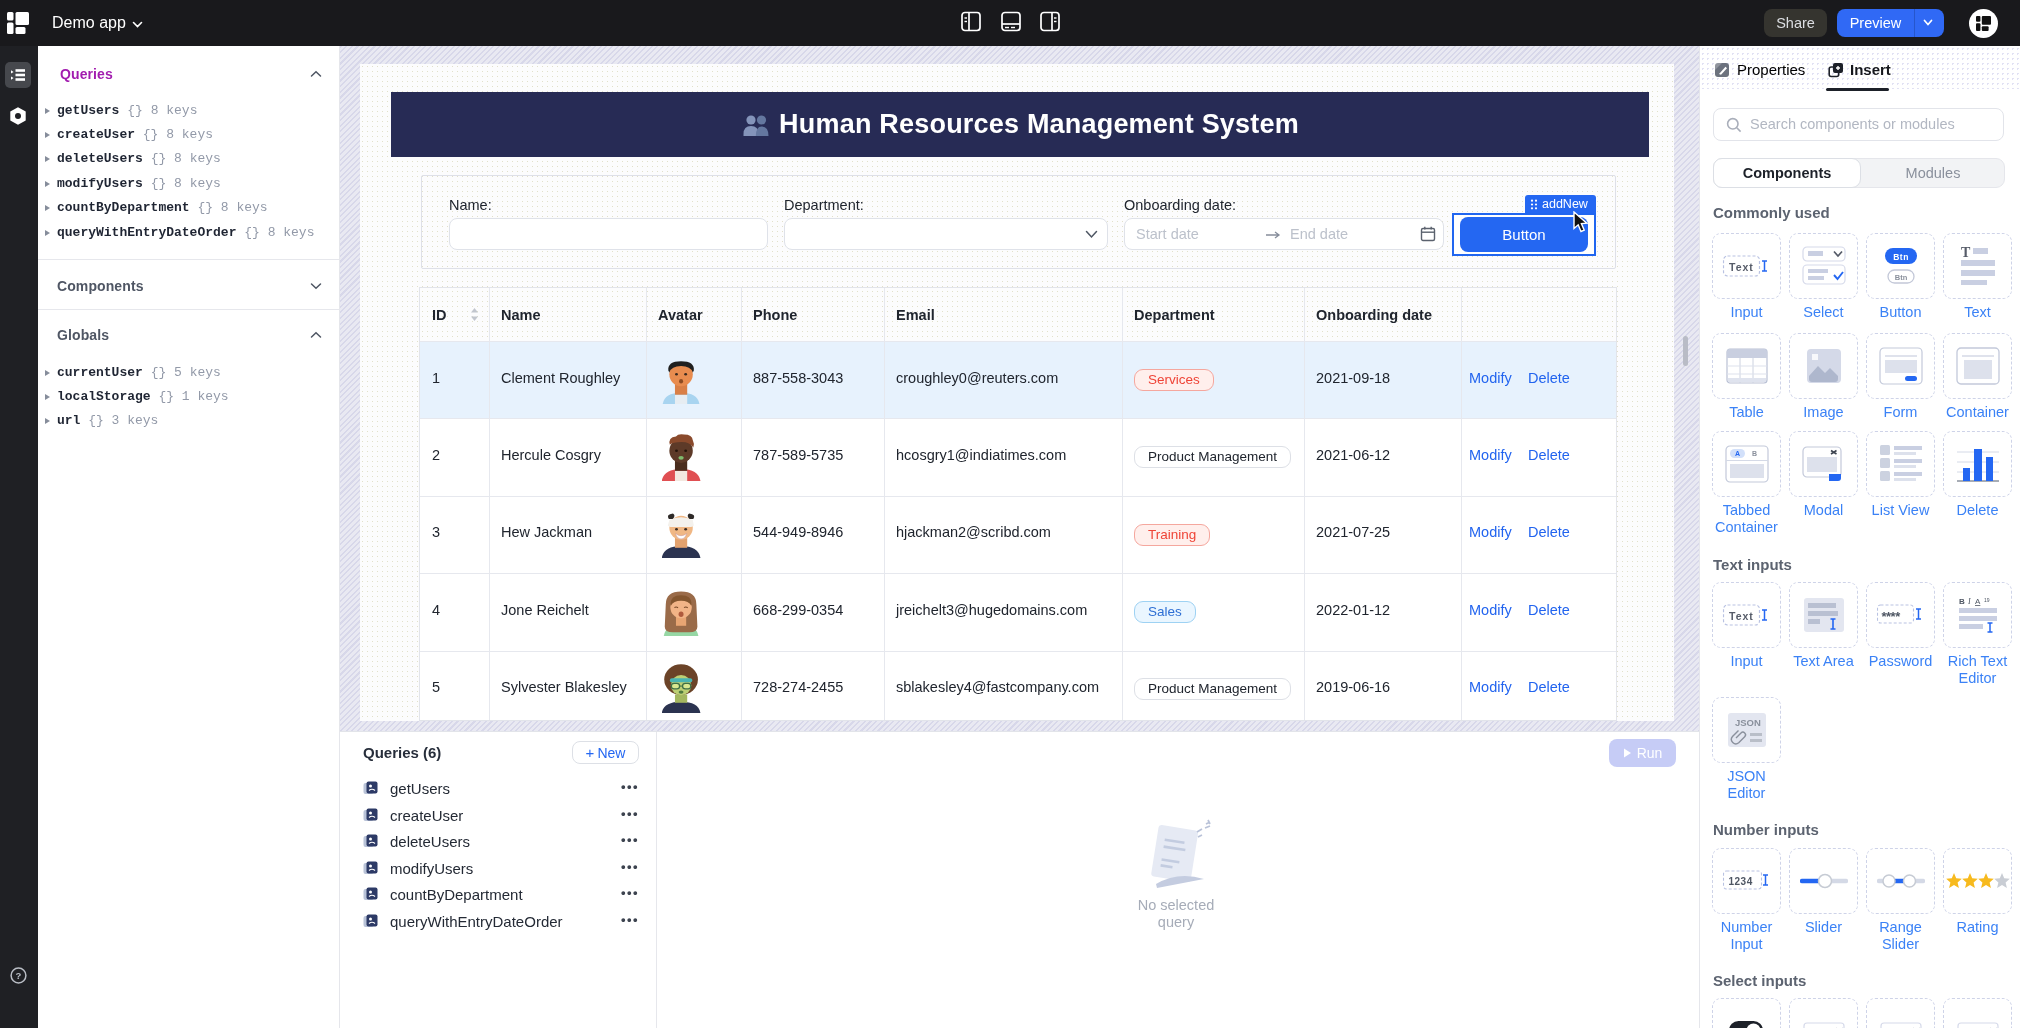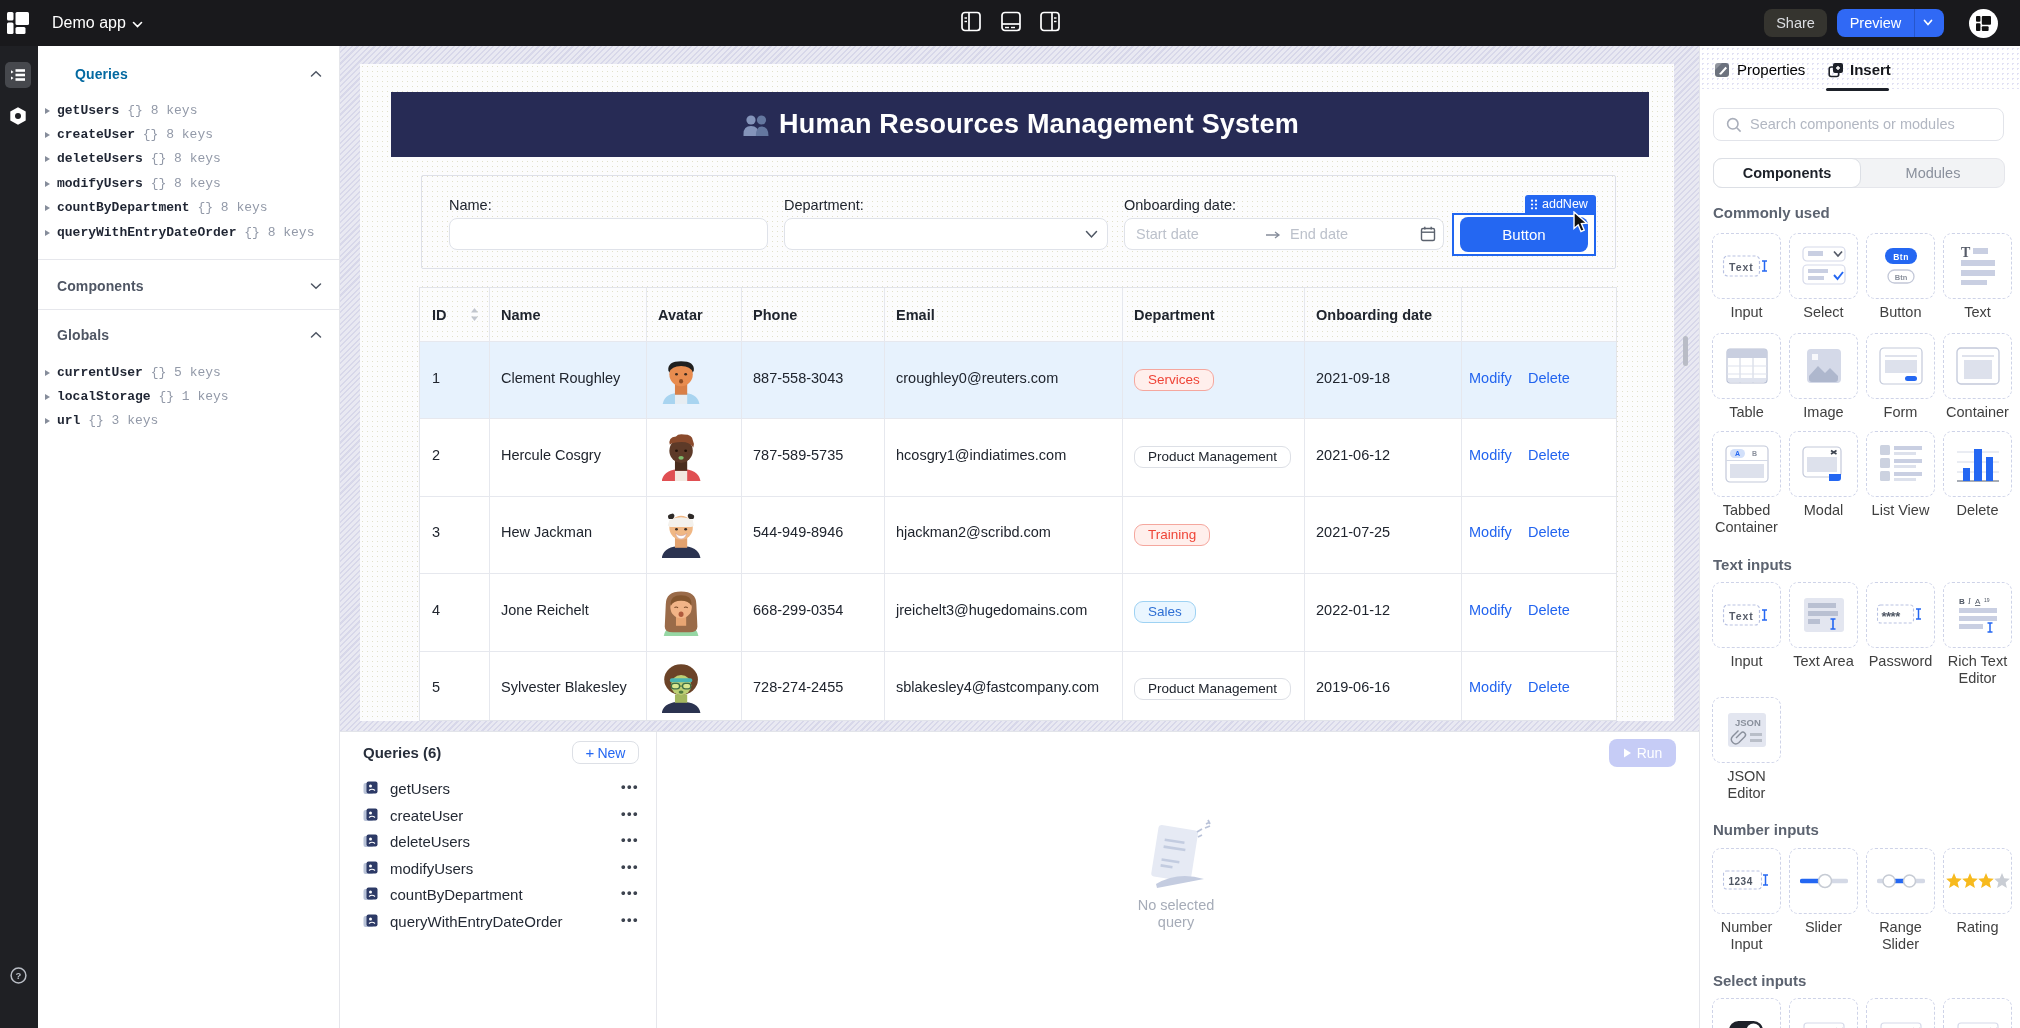--- a/index.html
+++ b/index.html
@@ -42,21 +42,21 @@
 #bpanel{left:340px;top:731px;width:1359px;height:297px;background:#fff;border-top:1px solid #e2e4e9}
 #qlist{left:0;top:0;width:317px;height:297px;border-right:1px solid #e6e7ec}
 .qrow{position:absolute;left:0;width:317px;height:26px}
 .qname{font-size:15px;color:#242a35;font-weight:500}
 .dots{color:#3c434f;font-weight:700;letter-spacing:1.5px;font-size:13px}
 
 #rpanel{left:1699px;top:46px;width:321px;height:982px;background:#fff;border-left:1px solid #e5e6eb}
 #rtabs{position:absolute;left:0;top:0;width:320px;height:43px;
  background-image:radial-gradient(rgba(150,150,215,.28) 1px,rgba(0,0,0,0) 1px);background-size:5px 5px}
 .card{position:absolute;width:69px;height:66px;border:1px dashed #ced3e8;border-radius:9px;background:#fff}
-.clabel{position:absolute;font-size:14.5px;color:#404040;text-align:center;line-height:16.5px}
+.clabel{position:absolute;font-size:14.5px;color:#3b82f6;text-align:center;line-height:16.5px}
 .shead{position:absolute;font-size:15px;color:#5c6370;font-weight:700}
 </style></head><body>
 
 <div id="topbar" class="abs">
  <svg class="abs" style="left:7px;top:12px" width="22" height="22" viewBox="0 0 22 22">
   <rect x="0" y="0" width="6.5" height="8.5" rx="1.5" fill="#fff"></rect>
   <rect x="0" y="10.5" width="6.5" height="11.5" rx="1.5" fill="#fff"></rect>
   <rect x="8.5" y="0" width="13.5" height="13" rx="1.5" fill="#fff"></rect>
   <rect x="8.5" y="15" width="10" height="7" rx="1.5" fill="#fff"></rect>
  </svg>
@@ -112,21 +112,21 @@
  <svg class="abs" style="left:8px;top:60px" width="20" height="20" viewBox="0 0 20 20">
   <path d="M10 1.2 L17.7 5.6 L17.7 14.4 L10 18.8 L2.3 14.4 L2.3 5.6 Z" fill="#fff"></path>
   <circle cx="10" cy="10" r="3" fill="#1f2024"></circle>
  </svg>
  <svg class="abs" style="left:10px;top:921px" width="17" height="17" viewBox="0 0 17 17">
   <circle cx="8.5" cy="8.5" r="7.4" stroke="#b9bdc5" stroke-width="1.5" fill="none"></circle>
   <text x="8.5" y="12" font-size="9.5" font-weight="700" fill="#b9bdc5" text-anchor="middle" font-family="Liberation Sans">?</text>
  </svg>
 </div>
 <div id="lpanel" class="abs">
-    <div class="abs sechead" style="left:37px;top:20px;color:#0369a1">Queries</div>
+    <div class="abs sechead" style="left:22px;top:20px;color:#a21caf">Queries</div>
     <svg class="abs" style="left:272px;top:24px" width="12" height="8" viewBox="0 0 12 8">
       <path d="M1.5 6 L6 1.8 L10.5 6" stroke="#4e5663" stroke-width="1.5" fill="none" stroke-linecap="round"></path>
     </svg>
     <span class="abs tri" style="left:7px;top:61.5px"></span>
     <div class="abs qitem" style="left:19px;top:56.5px"><b>getUsers</b> {} 8 keys</div>
     <span class="abs tri" style="left:7px;top:85.9px"></span>
     <div class="abs qitem" style="left:19px;top:80.9px"><b>createUser</b> {} 8 keys</div>
     <span class="abs tri" style="left:7px;top:110.30000000000001px"></span>
     <div class="abs qitem" style="left:19px;top:105.30000000000001px"><b>deleteUsers</b> {} 8 keys</div>
     <span class="abs tri" style="left:7px;top:134.70000000000002px"></span>

